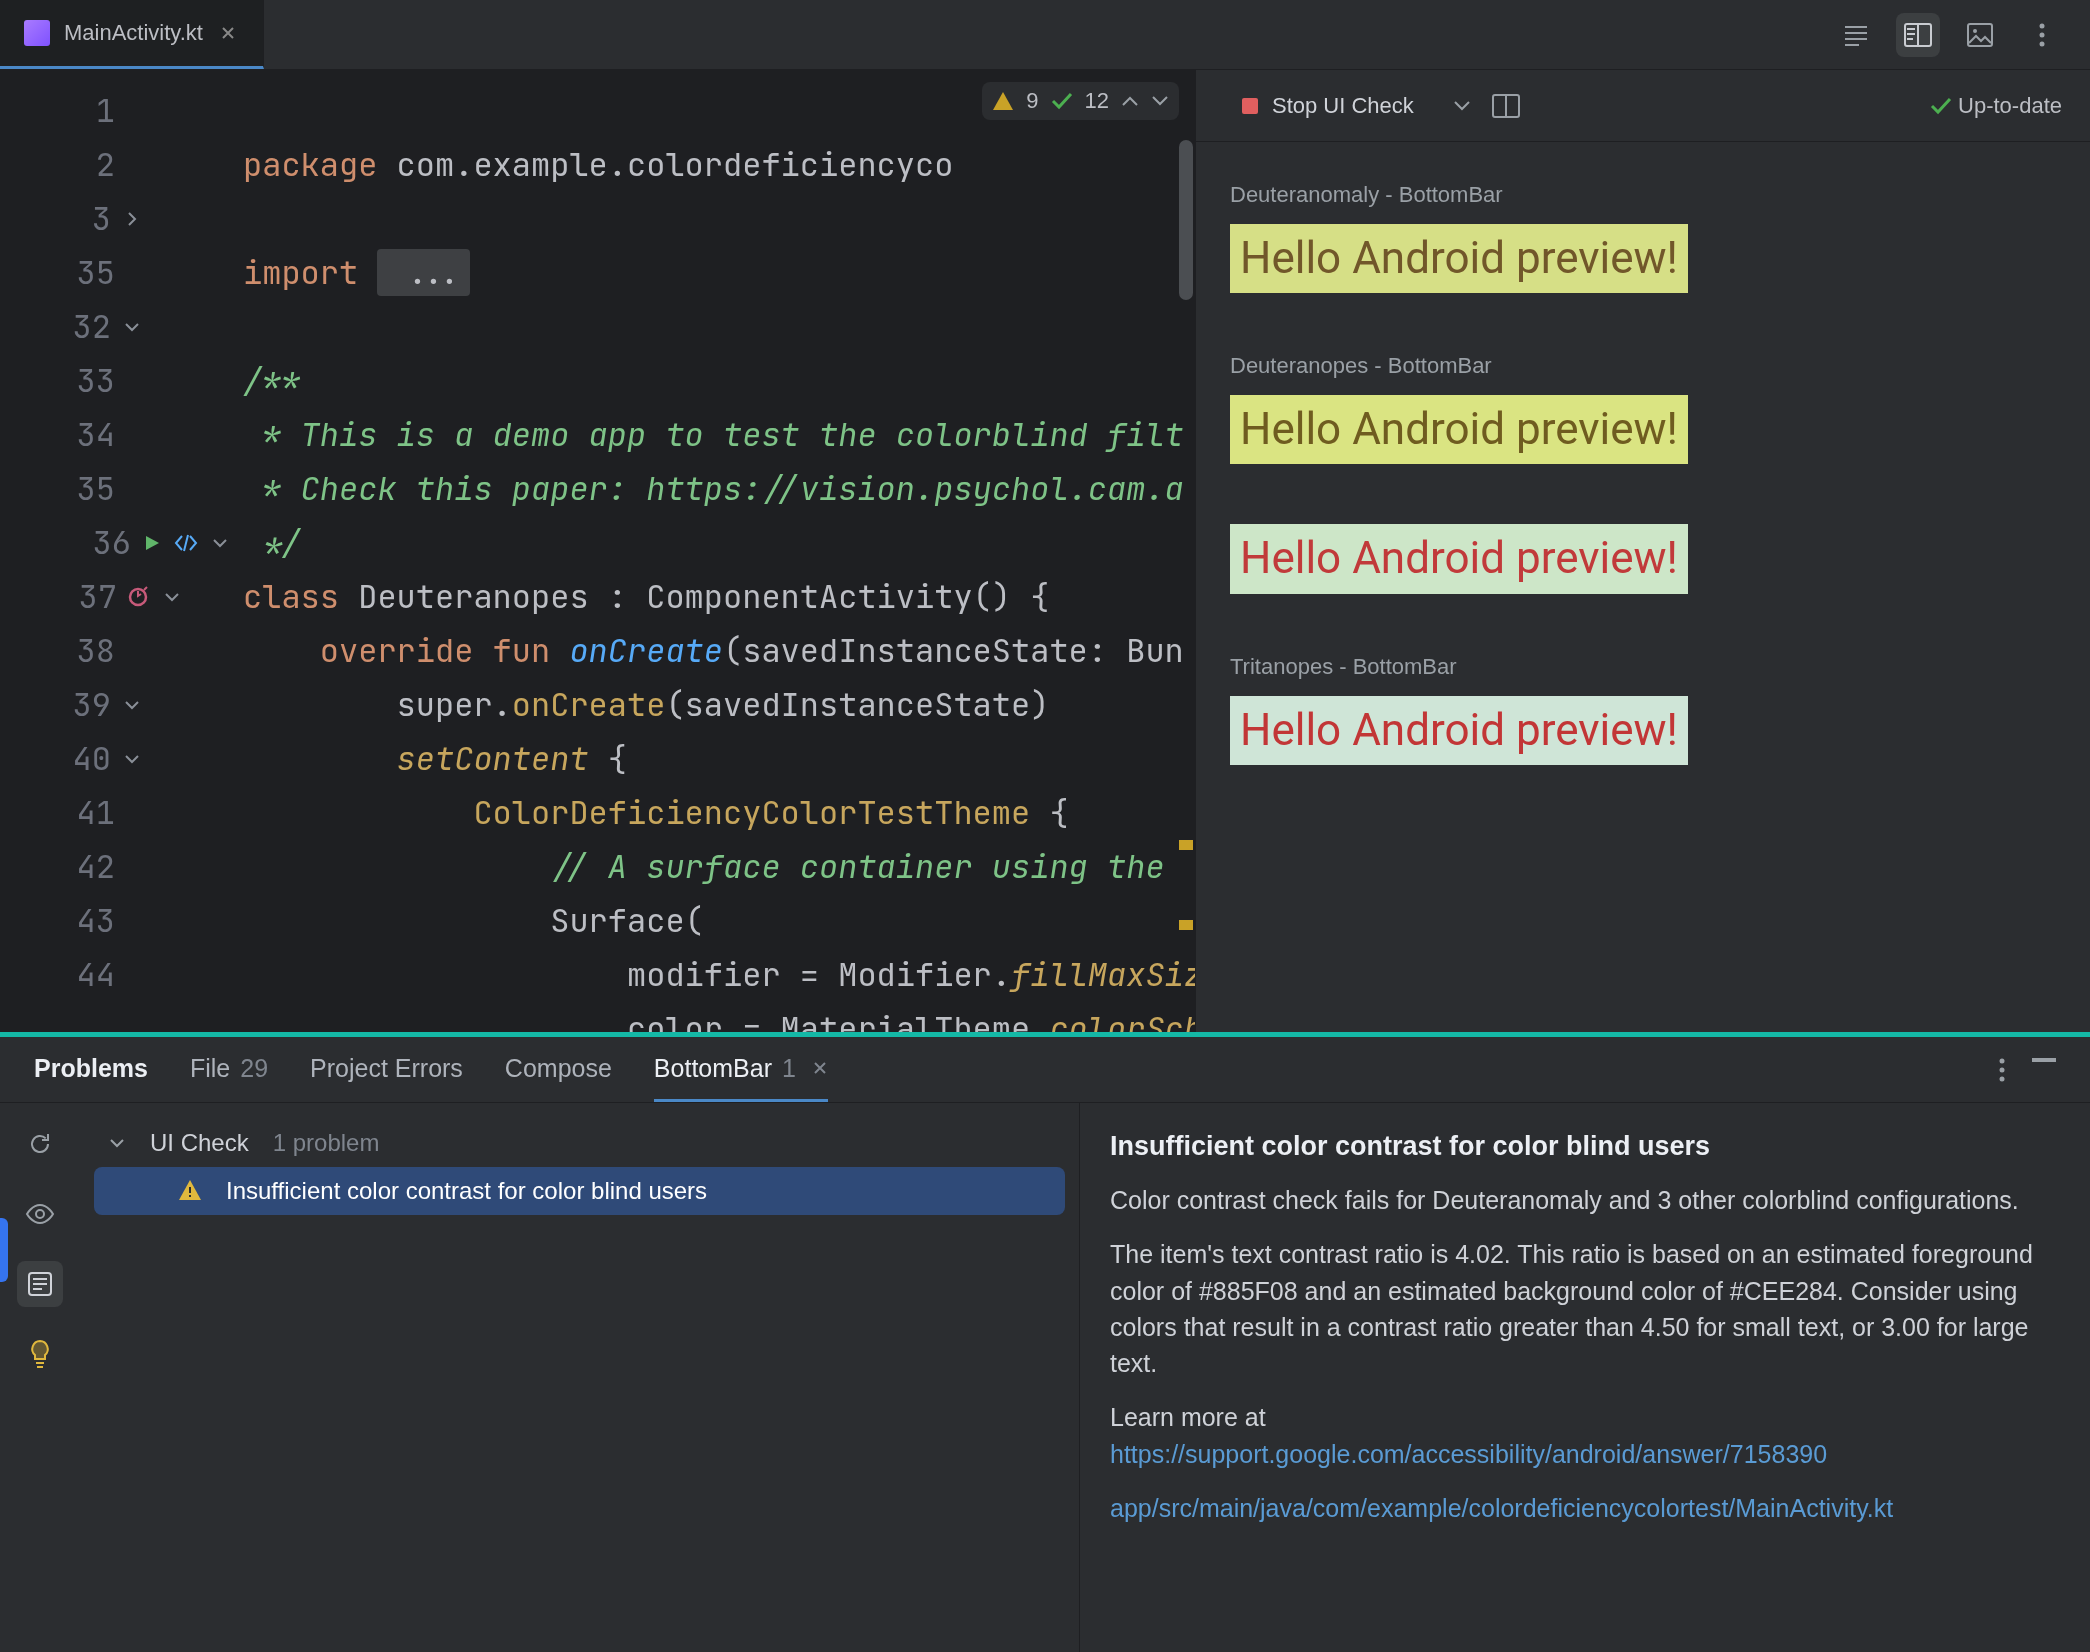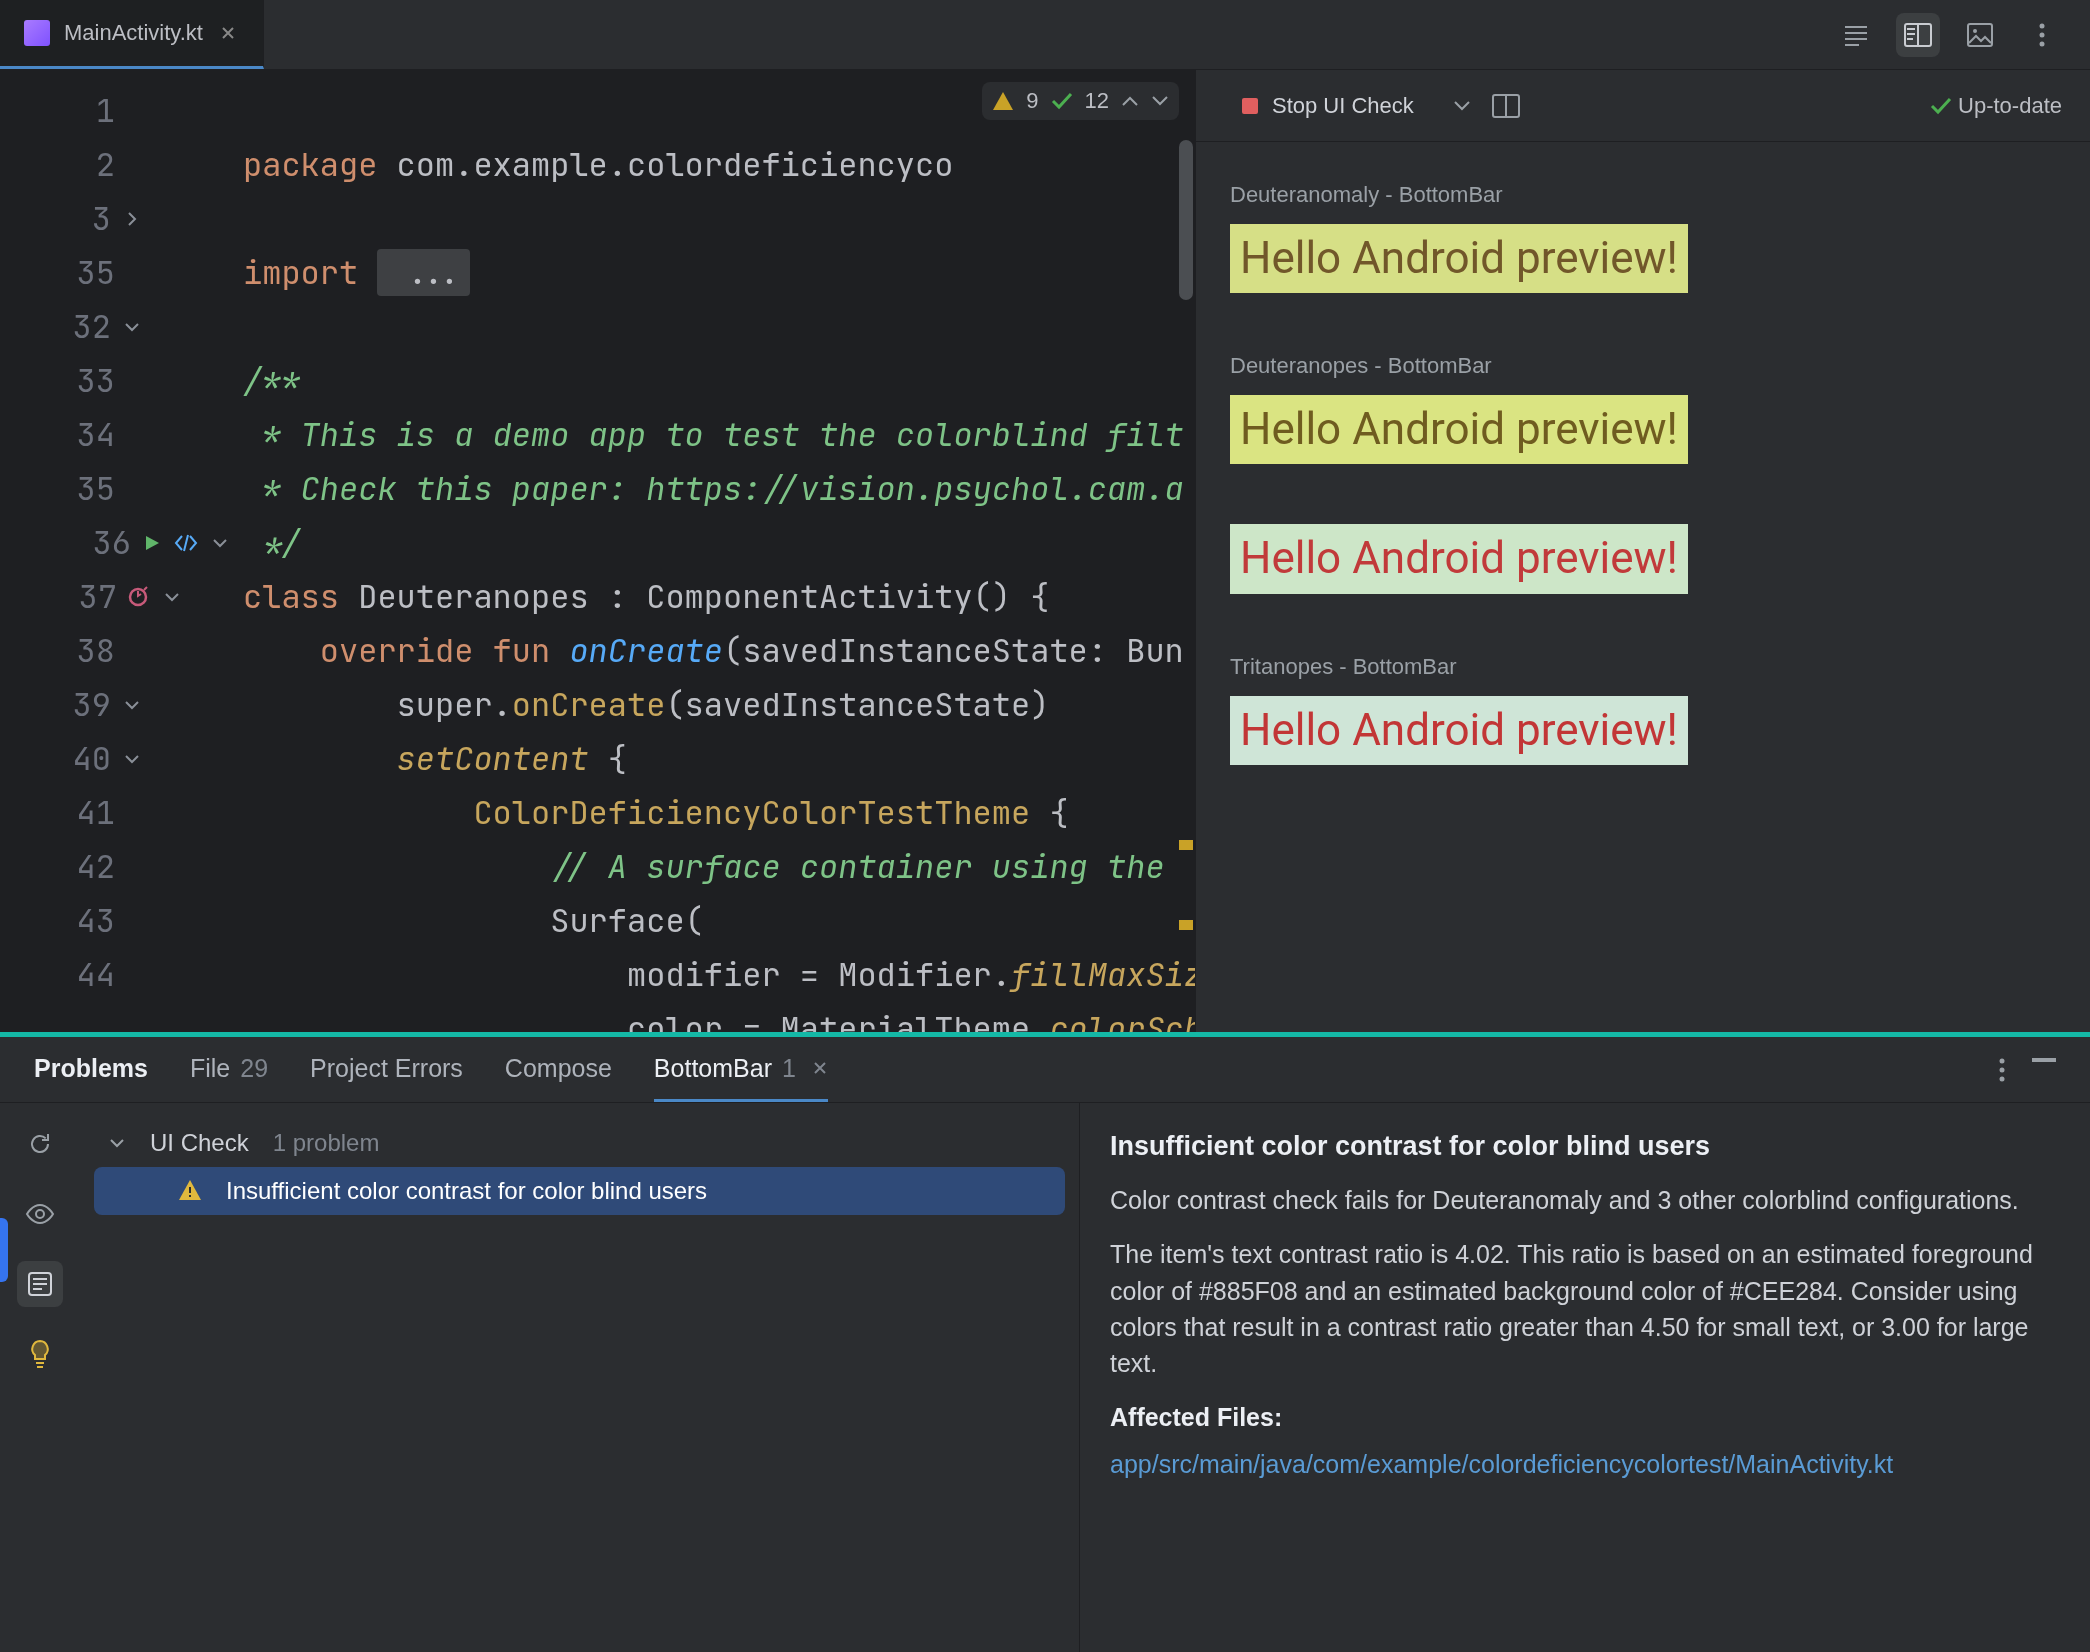--- a/index.html
+++ b/index.html
@@ -499,21 +499,24 @@
               </svg>
           </span>
           <span class="txt">Insufficient color contrast for color blind users</span>
         </div>
       </div>
 
       <div class="pdetail">
         <h3>Insufficient color contrast for color blind users</h3>
         <p>Color contrast check fails for Deuteranomaly and 3 other colorblind configurations.</p>
         <p>The item's text contrast ratio is 4.02. This ratio is based on an estimated foreground color of #885F08 and an estimated background color of #CEE284. Consider using colors that result in a contrast ratio greater than 4.50 for small text, or 3.00 for large text.</p>
-        <div class="aff">Affected Files:</div>
+        <p>
+          <span>Learn more at</span><br>
+          <a>https://support.google.com/accessibility/android/answer/7158390</a>
+        </p>
         <a>app/src/main/java/com/example/colordeficiencycolortest/MainActivity.kt</a>
       </div>
     </div>
   </div>
 
 </div>
 
 <div class="left-edge"></div>
 
 </body></html>

